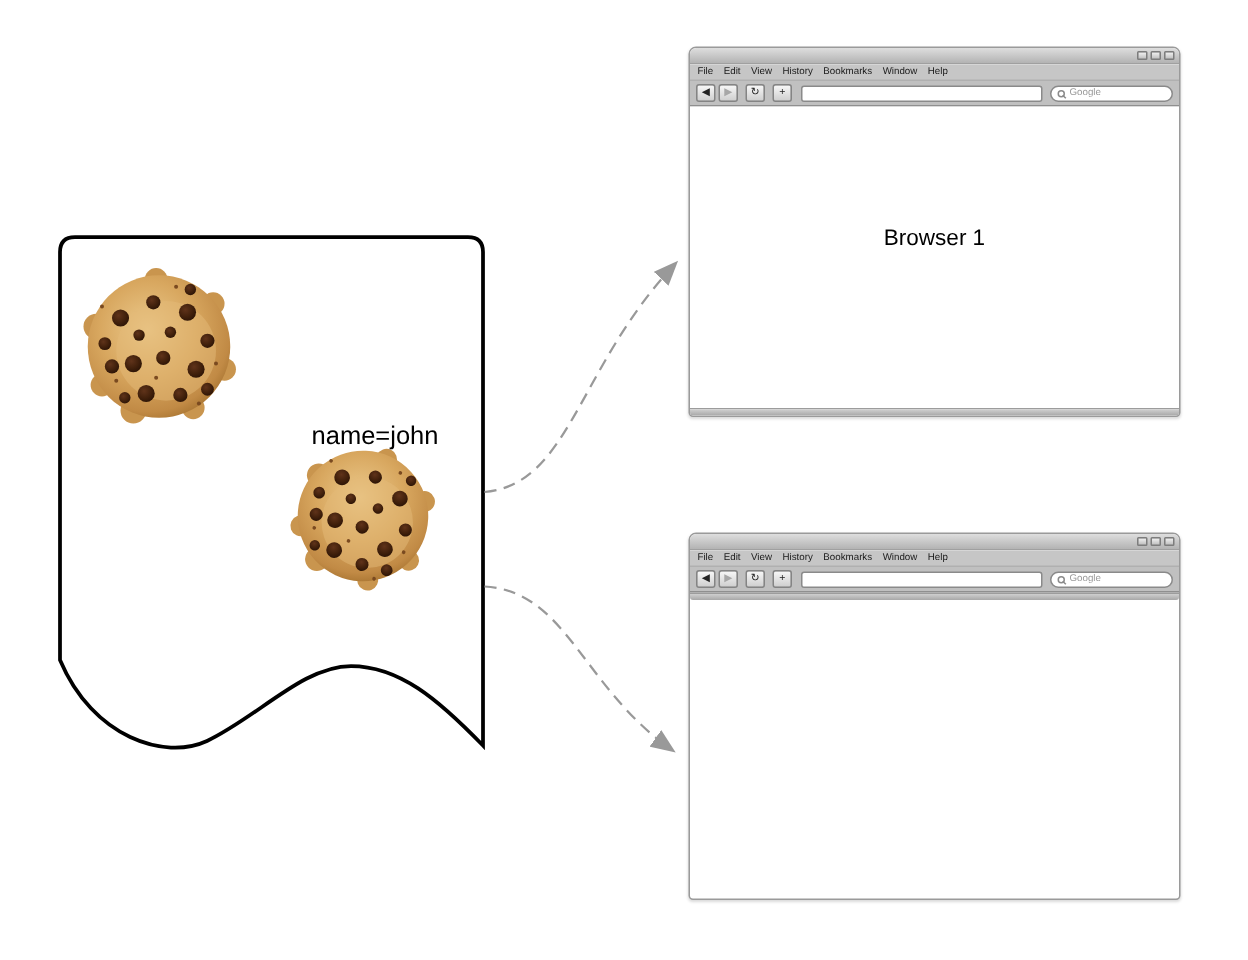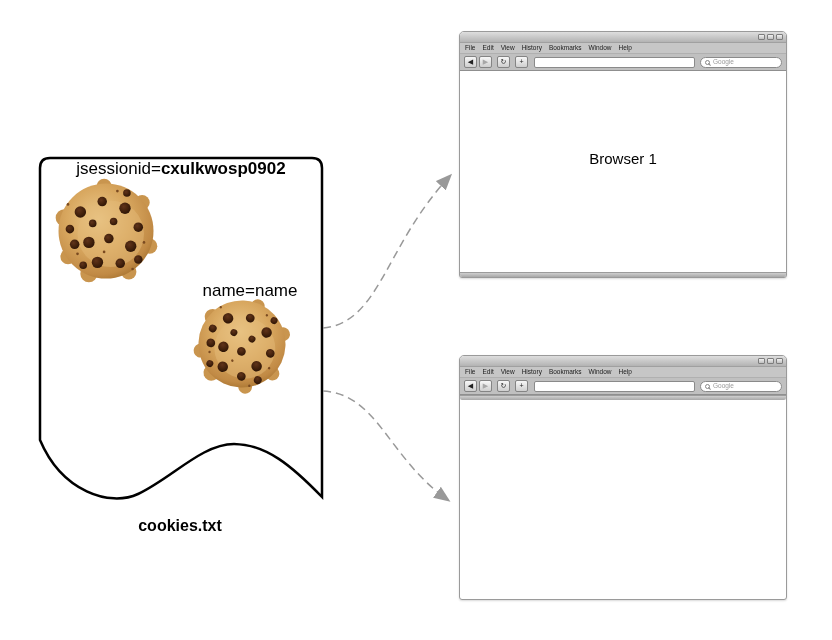--- a/index.html
+++ b/index.html
@@ -116,25 +116,23 @@
              C 110 507 62 492 40 440
              L 40 168 Q 40 158 50 158 Z" fill="#ffffff" stroke="#000000" stroke-width="2.5"></path>
 
     <use href="#cookie" transform="translate(106,231) scale(0.95)"></use>
     <use href="#cookie" transform="translate(242,344) scale(0.87) rotate(25)"></use>
 
     <path d="M 323 328 C 380 323 385 245 450 176" fill="none" stroke="#999999" stroke-width="1.5" stroke-dasharray="8 5" marker-end="url(#ah)"></path>
     <path d="M 323 391 C 378 394 388 458 448 500" fill="none" stroke="#999999" stroke-width="1.5" stroke-dasharray="8 5" marker-end="url(#ah)"></path>
   </svg>
 
-  <div class="dlabel cookie1-label"><span>jsessionid=</span><span class="val-bold">cxulkwosp0902</span></div>
 
-  <div class="dlabel cookie2-label"><span>name=</span><span>name</span></div>
+  <div class="dlabel cookie2-label"><span>name=</span><span>john</span></div>
 
-  <div class="dlabel file-label">cookies.txt</div>
 
   <div class="browser browser-1">
     <div class="titlebar">
       <span class="winbtn"></span>
       <span class="winbtn"></span>
       <span class="winbtn"></span>
     </div>
     <div class="menubar">
       <span class="menu-item">File</span>
       <span class="menu-item">Edit</span>

